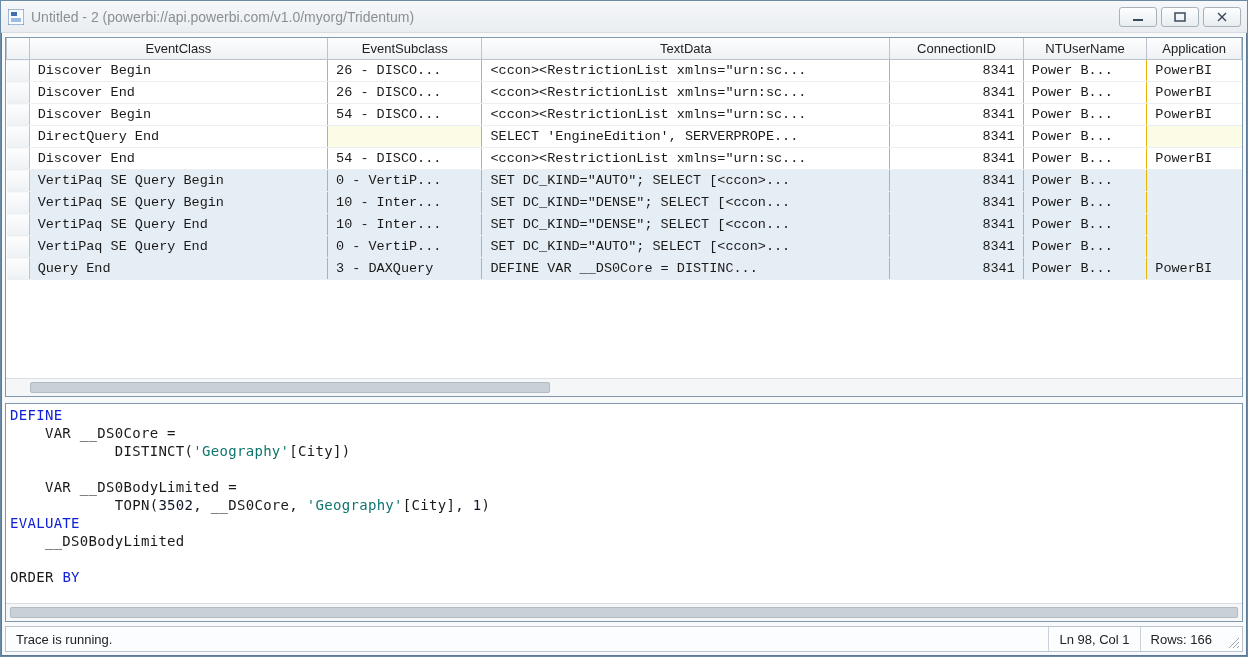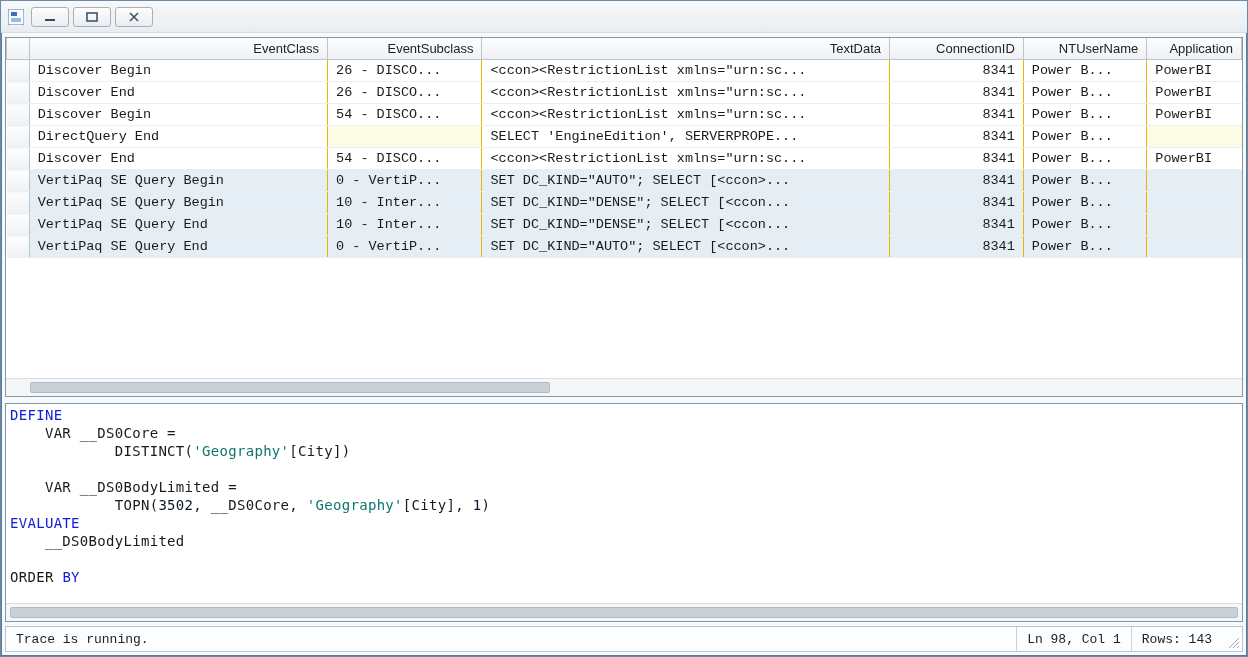--- a/index.html
+++ b/index.html
@@ -42,21 +42,21 @@
     display:flex; flex-direction:column; min-height:0;
   }
   .grid-scroll { flex:1; overflow:hidden; position:relative; }
   table.grid {
     border-collapse:collapse; table-layout:fixed; width:100%;
     font-family: Consolas, "Courier New", monospace; font-size:13.5px; color:#1a1a1a;
   }
   table.grid thead th {
     font-family:"Segoe UI", Tahoma, sans-serif; font-weight:normal; font-size:13px; color:#222;
     background:linear-gradient(#fdfdfe,#eef1f4);
-    border:1px solid #b9c4ce; border-top:none; padding:3px 8px; text-align:right;
+    border:1px solid #b9c4ce; border-top:none; padding:3px 8px; text-align:center;
     position:sticky; top:0;
   }
   table.grid thead th:first-child { width:22px; padding:0; }
   table.grid tbody td {
     border-bottom:1px solid #ebeff2; padding:2px 8px; white-space:nowrap; overflow:hidden; text-overflow:ellipsis;
     height:22px;
   }
   table.grid tbody td.rowhdr {
     background:linear-gradient(#fdfdfe,#eef1f4); border-right:1px solid #b9c4ce; width:22px; padding:0;
   }
@@ -95,21 +95,21 @@
   .code-hscroll .thumb {
     position:absolute; top:3px; left:4px; right:4px; height:11px; border-radius:2px;
     background:#c9d0d7; border:1px solid #b2bac2;
   }
 
   
   .statusbar {
     height:26px; margin:4px; border:1px solid #b9c4ce; background:#fcfdfe;
     display:flex; align-items:stretch; font-size:13px; color:#222;
   }
-  .statusbar .cell { padding:3px 10px; border-right:1px solid #c9d2da; display:flex; align-items:center;font-family:Liberation Mono, monospace; }
+  .statusbar .cell { padding:3px 10px; border-right:1px solid #c9d2da; display:flex; align-items:center; }
   .statusbar .stretch { flex:1; }
   .statusbar .grip { width:20px; display:flex; align-items:flex-end; justify-content:flex-end; padding:2px; }
   .statusbar .grip svg { width:14px; height:14px; }
 
   
   .col-hdr { width:22px; }
   .col-ec  { width:290px; }
   .col-es  { width:150px; }
   .col-td  { width:396px; }
   .col-cid { width:130px; }
@@ -124,20 +124,21 @@
 <div class="window overlap-border">
 
   <div class="titlebar">
     <span class="app-icon">
       <svg viewBox="0 0 16 16">
           <rect x="0" y="0" width="16" height="16" fill="#f7faff" stroke="#5079a8"></rect>
           <rect x="3" y="3" width="6" height="4" fill="#3e6fb3"></rect>
           <rect x="3" y="9" width="10" height="4" fill="#9bbbe2"></rect>
         </svg>
     </span>
+    <span class="title">Untitled - 2 (powerbi://api.powerbi.com/v1.0/myorg/Tridentum)</span>
     <div class="winbtns">
       <div class="winbtn">
           <svg viewBox="0 0 12 10">
             <rect x="1" y="7" width="10" height="2" fill="#3a4a5a"></rect>
           </svg>
         </div>
       <div class="winbtn">
           <svg viewBox="0 0 12 10">
             <rect x="1" y="1" width="10" height="8" fill="none" stroke="#3a4a5a" stroke-width="1.5"></rect>
           </svg>
@@ -251,20 +252,29 @@
               </tr>
               <tr class="sel">
                 <td class="rowhdr"></td>
                 <td class="rborder">VertiPaq SE Query End</td>
                 <td class="rborder">0 - VertiP...</td>
                 <td class="rborder">SET DC_KIND="AUTO";  SELECT  [&lt;ccon&gt;...</td>
                 <td class="rborder num">8341</td>
                 <td class="rborder">Power B...</td>
                 <td></td>
               </tr>
+              <tr class="sel">
+                <td class="rowhdr"></td>
+                <td class="rborder">Query End</td>
+                <td class="rborder">3 - DAXQuery</td>
+                <td class="rborder">DEFINE   VAR __DS0Core =     DISTINC...</td>
+                <td class="rborder num">8341</td>
+                <td class="rborder">Power B...</td>
+                <td>PowerBI</td>
+              </tr>
             </tbody>
         </table>
       </div>
       <div class="fake-hscroll">
           <div class="thumb"></div>
         </div>
     </div>
 
     <div class="code-panel">
       <div class="code-scroll">
@@ -282,21 +292,21 @@
       <div class="code-hscroll">
           <div class="thumb"></div>
         </div>
     </div>
 
   </div>
 
   <div class="statusbar">
     <div class="cell stretch">Trace is running.</div>
     <div class="cell">Ln 98, Col 1</div>
-    <div class="cell" style="border-right:none">Rows: 143</div>
+    <div class="cell" style="border-right:none">Rows: 166</div>
     <div class="grip">
       <svg viewBox="0 0 14 14">
         <line x1="3" y1="13" x2="13" y2="3" stroke="#9aa6b2"></line>
         <line x1="7" y1="13" x2="13" y2="7" stroke="#9aa6b2"></line>
         <line x1="11" y1="13" x2="13" y2="11" stroke="#9aa6b2"></line>
       </svg>
     </div>
   </div>
 
 </div>

